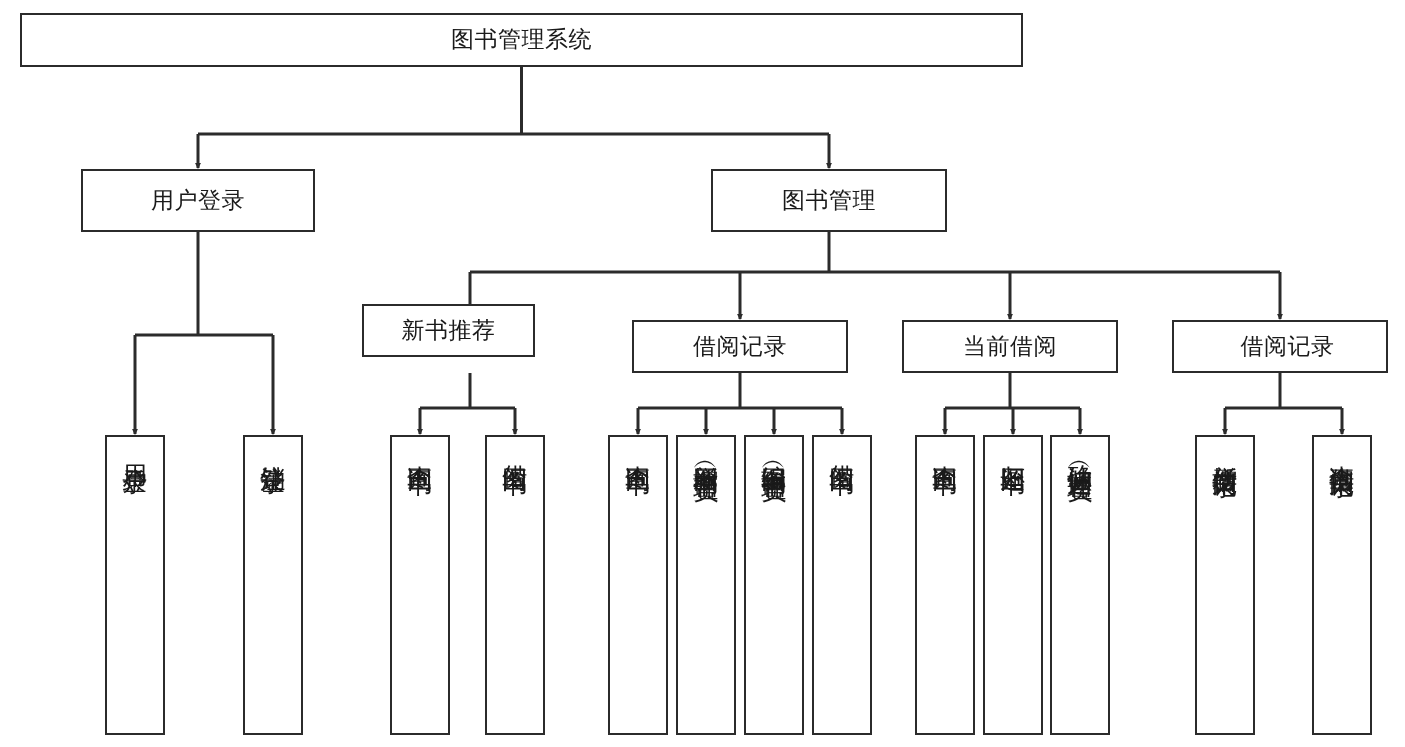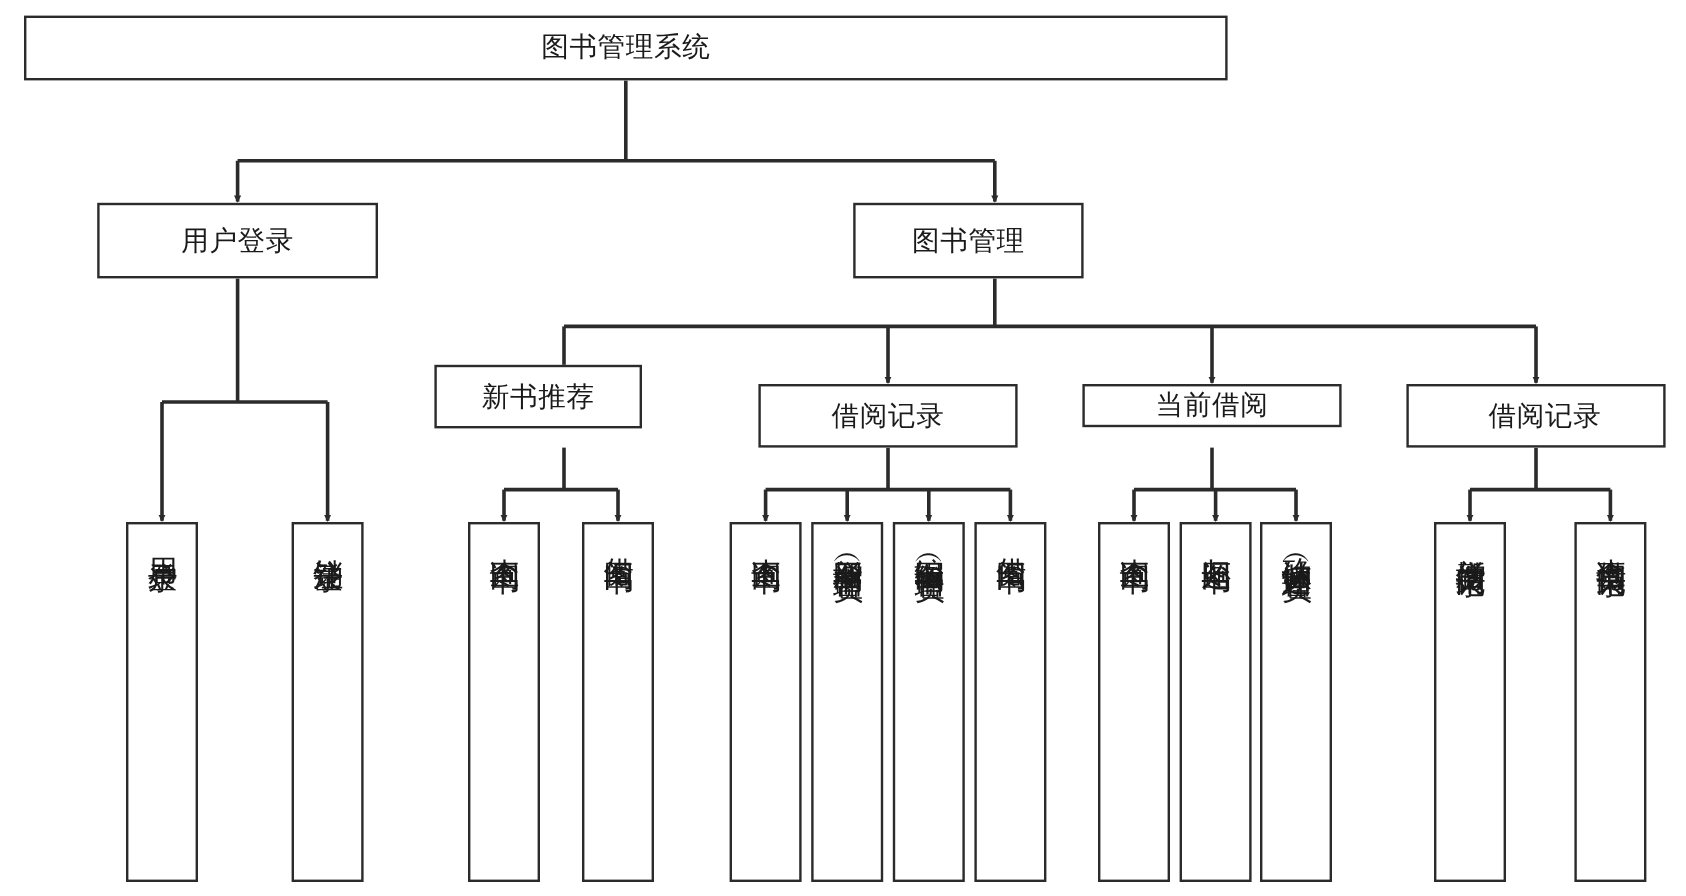--- a/index.html
+++ b/index.html
@@ -90,30 +90,30 @@
       <line x1="1225" y1="408" x2="1225" y2="434" stroke="#2b2b2b" stroke-width="3" marker-end="url(#arrow)"></line>
       <line x1="1342" y1="408" x2="1342" y2="434" stroke="#2b2b2b" stroke-width="3" marker-end="url(#arrow)"></line>
     </svg>
   <div id="nodes-layer">
       <div class="node horizontal" style="left: 20px; top: 13px; width: 1003px; height: 54px; background: rgb(255, 255, 255); border-color: rgb(43, 43, 43); color: rgb(26, 26, 26);">
         <span class="label">图书管理系统</span>
       </div>
       <div class="node horizontal" style="left: 81px; top: 169px; width: 234px; height: 63px; background: rgb(255, 255, 255); border-color: rgb(43, 43, 43); color: rgb(26, 26, 26);">
         <span class="label">用户登录</span>
       </div>
-      <div class="node horizontal" style="left: 711px; top: 169px; width: 192px; height: 63px; background: rgb(255, 255, 255); border-color: rgb(43, 43, 43); color: rgb(26, 26, 26);">
+      <div class="node horizontal" style="left: 711px; top: 169px; width: 236px; height: 63px; background: rgb(255, 255, 255); border-color: rgb(43, 43, 43); color: rgb(26, 26, 26);">
         <span class="label">图书管理</span>
       </div>
       <div class="node horizontal" style="left: 362px; top: 304px; width: 173px; height: 53px; background: rgb(255, 255, 255); border-color: rgb(43, 43, 43); color: rgb(26, 26, 26);">
         <span class="label">新书推荐</span>
       </div>
       <div class="node horizontal" style="left: 632px; top: 320px; width: 216px; height: 53px; background: rgb(255, 255, 255); border-color: rgb(43, 43, 43); color: rgb(26, 26, 26);">
         <span class="label">借阅记录</span>
       </div>
-      <div class="node horizontal" style="left: 902px; top: 320px; width: 216px; height: 36px; background: rgb(255, 255, 255); border-color: rgb(43, 43, 43); color: rgb(26, 26, 26);">
+      <div class="node horizontal" style="left: 902px; top: 320px; width: 216px; height: 53px; background: rgb(255, 255, 255); border-color: rgb(43, 43, 43); color: rgb(26, 26, 26);">
         <span class="label">当前借阅</span>
       </div>
       <div class="node horizontal" style="left: 1172px; top: 320px; width: 216px; height: 53px; background: rgb(255, 255, 255); border-color: rgb(43, 43, 43); color: rgb(26, 26, 26); padding-left: 15px;">
         <span class="label">借阅记录</span>
       </div>
       <div class="node vertical" style="left: 105px; top: 435px; width: 60px; height: 300px; background: rgb(255, 255, 255); border-color: rgb(43, 43, 43); color: rgb(26, 26, 26);">
         <span class="label">用户登录</span>
       </div>
       <div class="node vertical" style="left: 243px; top: 435px; width: 60px; height: 300px; background: rgb(255, 255, 255); border-color: rgb(43, 43, 43); color: rgb(26, 26, 26);">
         <span class="label">注销登录</span>

